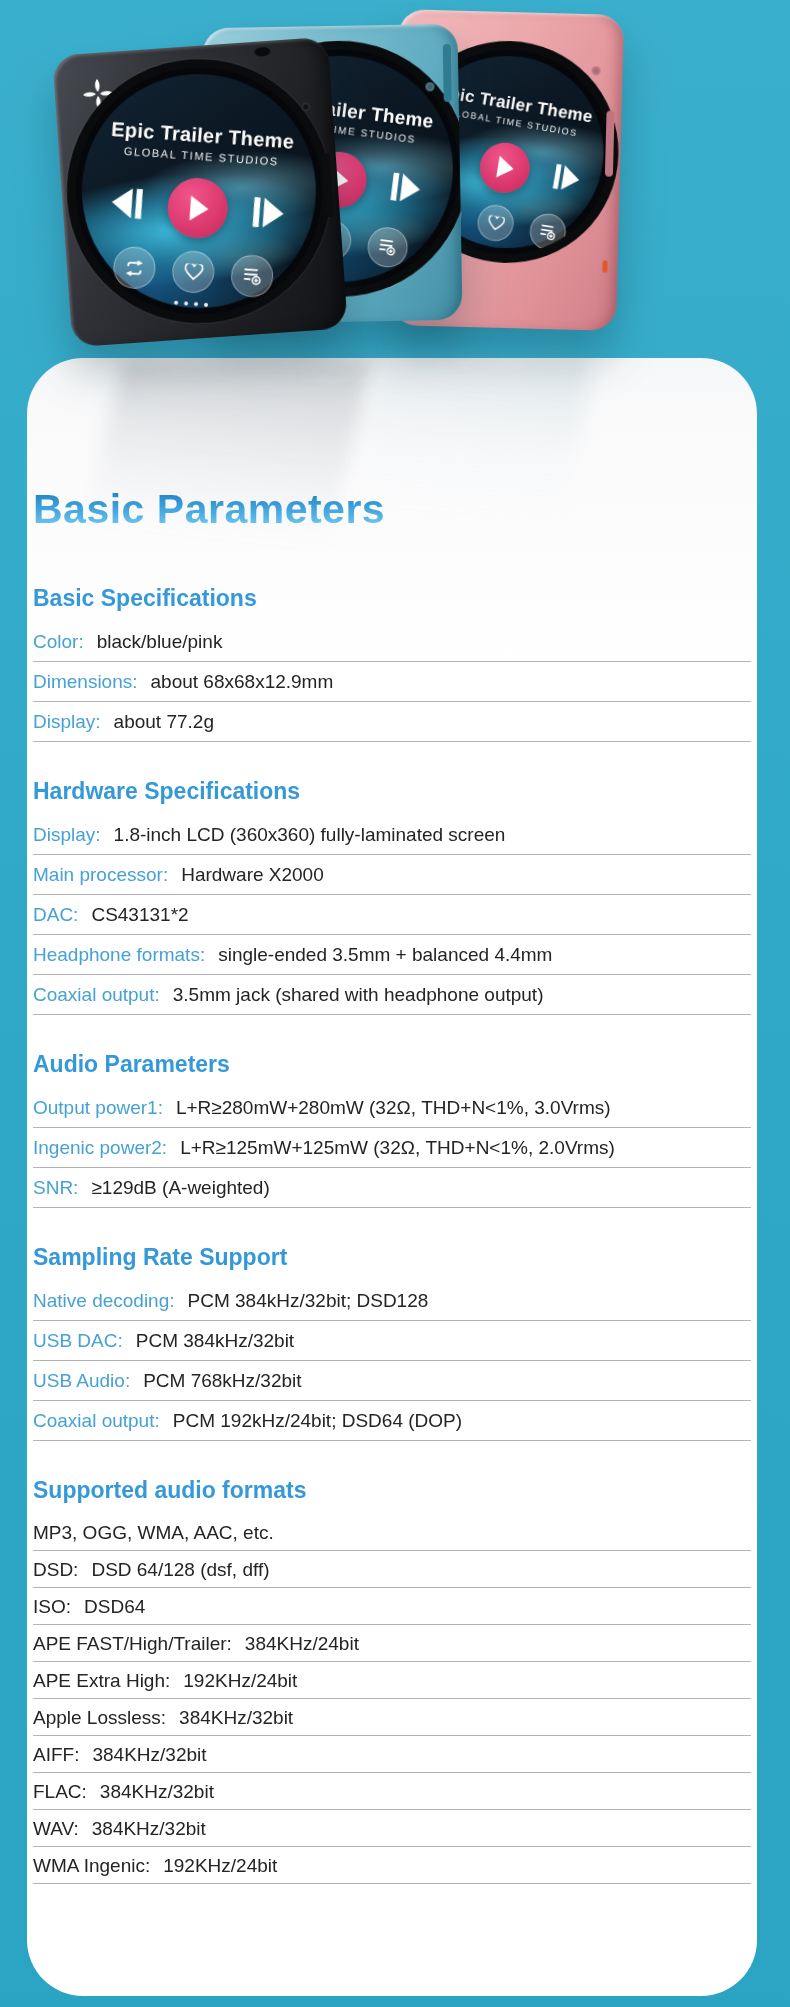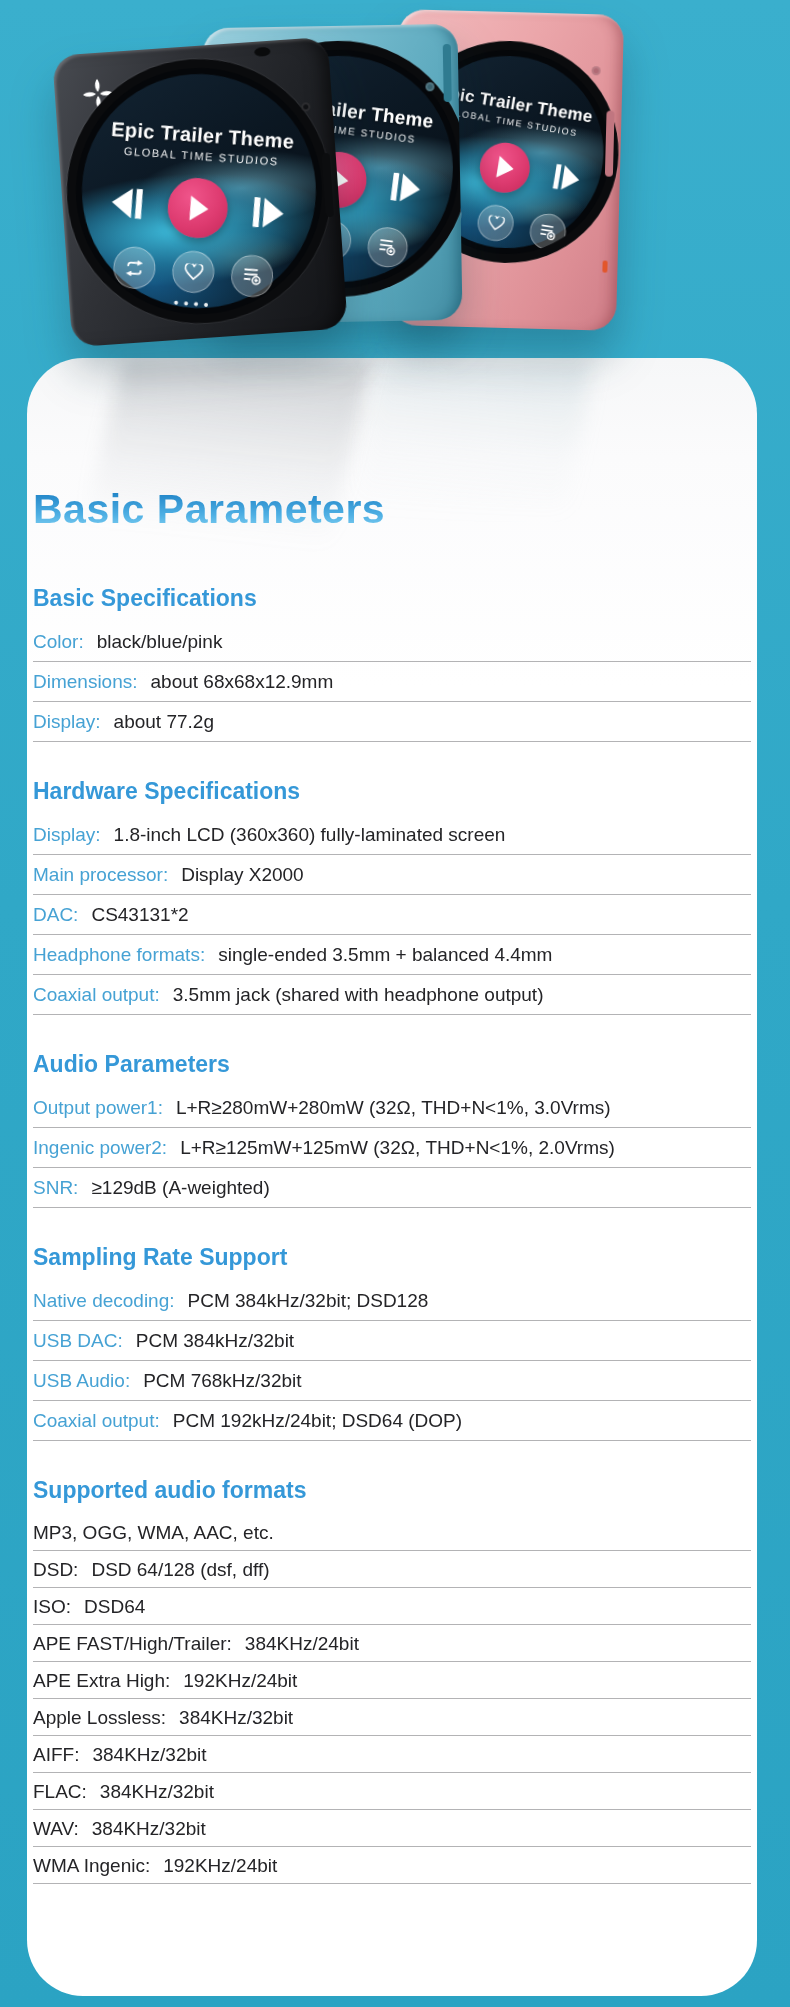--- a/index.html
+++ b/index.html
@@ -300,21 +300,21 @@
     </div>
 
     <div class="sec">
       <h2 class="sec-h">Hardware Specifications</h2>
       <div class="row">
           <span class="lbl">Display:</span>
           <span class="val">1.8-inch LCD (360x360) fully-laminated screen</span>
         </div>
       <div class="row">
           <span class="lbl">Main processor:</span>
-          <span class="val">Display X2000</span>
+          <span class="val">Hardware X2000</span>
         </div>
       <div class="row">
           <span class="lbl">DAC:</span>
           <span class="val">CS43131*2</span>
         </div>
       <div class="row">
           <span class="lbl">Headphone formats:</span>
           <span class="val">single-ended 3.5mm + balanced 4.4mm</span>
         </div>
       <div class="row">

